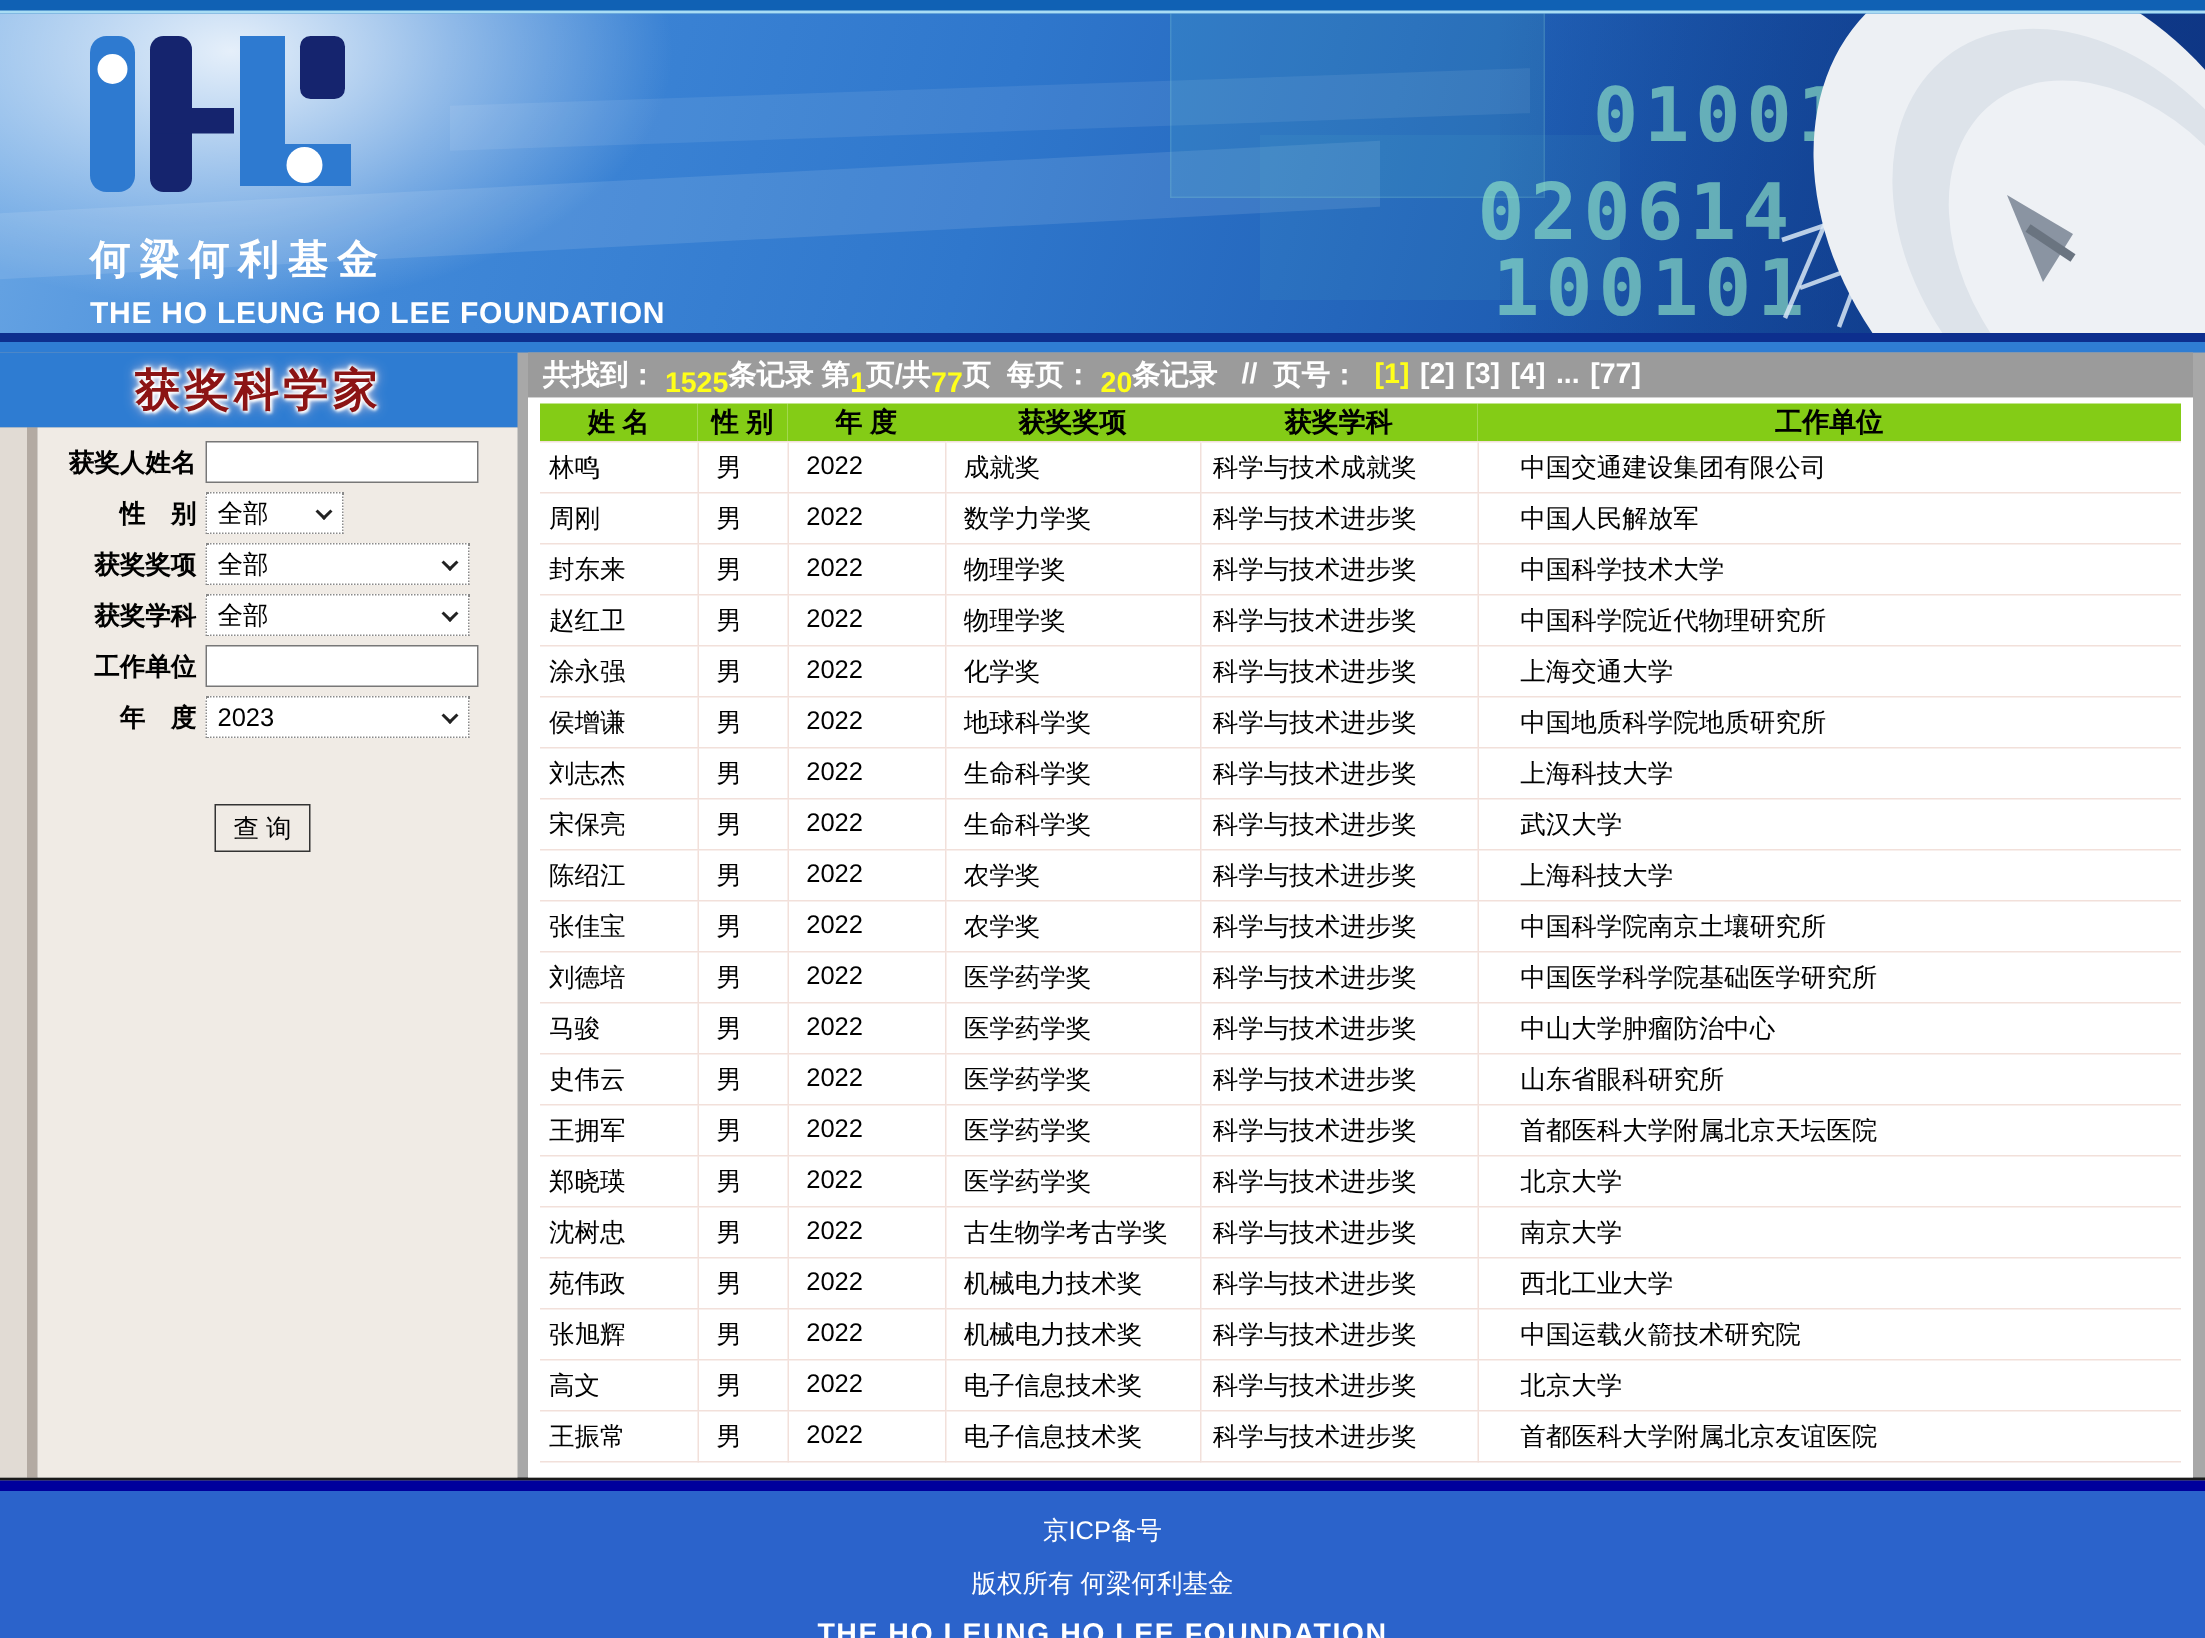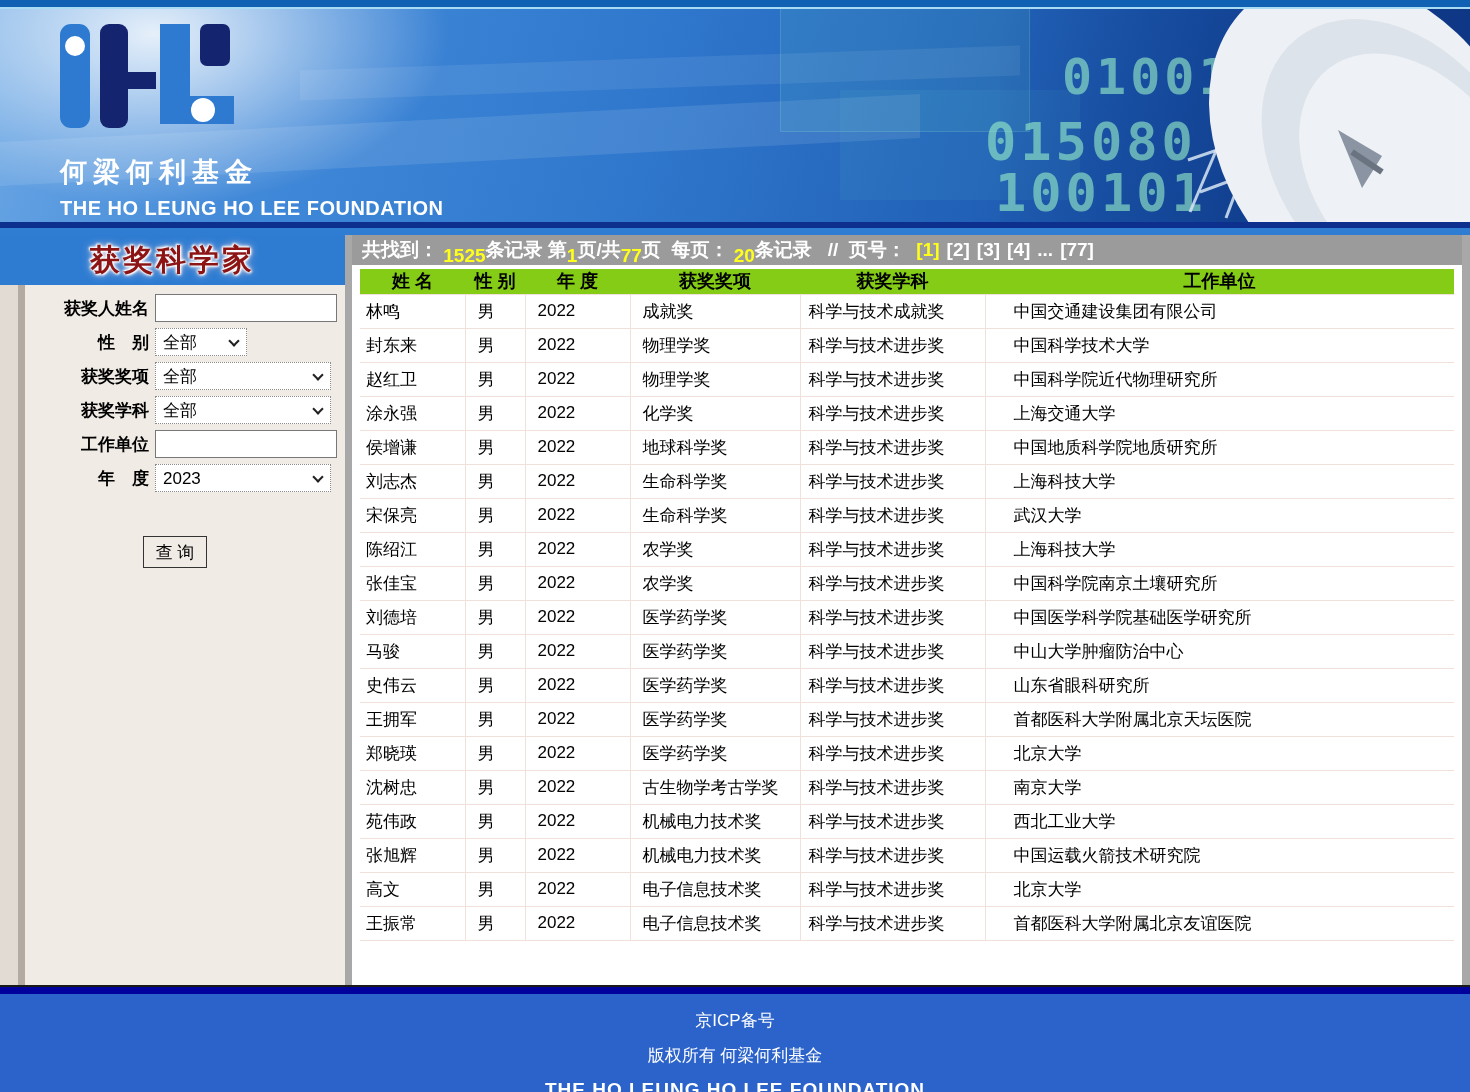--- a/index.html
+++ b/index.html
@@ -39,21 +39,21 @@
   .content{display:flex;height:757px;background:#a8a8a8;border-top:7px solid #2f7dd3;}
   .sidebar{width:345px;display:flex;flex-direction:column;}
   .side-banner{height:50px;background:#2e7cd2;display:flex;align-items:center;justify-content:center;}
   .side-title{font-size:30px;font-weight:bold;color:#8c1414;letter-spacing:3px;
     text-shadow:0 0 3px #fff,0 0 5px #fff,1px 1px 2px #fff,-1px -1px 2px #fff,0 0 9px #ffd6d6;}
   .side-body{display:flex;height:700px;}
   .gutter-a{width:18px;background:#e1dbd4;}
   .gutter-b{width:7px;background:#b3aaa2;}
   .filter-panel{flex:1;background:#f0ebe5;padding-top:9px;}
   .f-row{display:flex;align-items:center;margin-bottom:6px;}
-  .f-label{width:130px;text-align:right;font-weight:bold;font-size:17px;color:#000;padding-right:6px;white-space:pre;}
+  .f-label{width:112px;text-align:right;font-weight:bold;font-size:17px;color:#000;padding-right:6px;white-space:pre;}
   input.txt{width:182px;height:28px;border:1px solid #777;background:#fff;font-size:16px;padding:0 5px;font-family:inherit;}
   .sel-wrap{position:relative;display:inline-block;}
   select{appearance:none;-webkit-appearance:none;height:28px;border:1px dotted #8a8a8a;background:#fff;
     font-size:17px;padding:0 24px 0 7px;font-family:inherit;color:#000;}
   .sel-gender select{width:92px;} .sel-wide select{width:176px;}
   .chev{position:absolute;right:9px;top:9px;width:8px;height:8px;border-right:2px solid #222;border-bottom:2px solid #222;
     transform:rotate(45deg);pointer-events:none;}
   .search-btn{margin:38px 0 0 118px;width:64px;height:32px;background:#f0ebe5;border:1px solid #333;
     font-size:17px;font-family:inherit;color:#000;cursor:pointer;}
 
@@ -92,21 +92,21 @@
   <div class="hdr-glow"></div>
   <div class="streak1"></div>
   <div class="streak2"></div>
   <div class="panel-teal"></div>
   <div class="panel-teal2"></div>
   <div class="panel-deep"></div>
   <div class="vline"></div>
 
   <span class="bin b1">1000</span>
   <span class="bin b2">01001</span>
-  <span class="bin b3">015080</span>
+  <span class="bin b3">020614</span>
   <span class="bin b4">100101</span>
 
   <svg class="dish-art" width="430" height="228" viewBox="0 0 430 228">
     <g stroke="rgba(215,230,245,.85)" stroke-width="3" fill="none">
       <line x1="150" y1="212" x2="218" y2="52"></line>
       <line x1="186" y1="218" x2="242" y2="68"></line>
       <line x1="148" y1="160" x2="242" y2="128"></line>
       <line x1="160" y1="192" x2="252" y2="158"></line>
       <line x1="172" y1="118" x2="232" y2="98"></line>
       <line x1="205" y1="60" x2="240" y2="130"></line>
@@ -220,20 +220,28 @@
         <tbody>
             <tr>
               <td>林鸣</td>
               <td>男</td>
               <td>2022</td>
               <td>成就奖</td>
               <td>科学与技术成就奖</td>
               <td>中国交通建设集团有限公司</td>
             </tr>
             <tr>
+              <td>周刚</td>
+              <td>男</td>
+              <td>2022</td>
+              <td>数学力学奖</td>
+              <td>科学与技术进步奖</td>
+              <td>中国人民解放军</td>
+            </tr>
+            <tr>
               <td>封东来</td>
               <td>男</td>
               <td>2022</td>
               <td>物理学奖</td>
               <td>科学与技术进步奖</td>
               <td>中国科学技术大学</td>
             </tr>
             <tr>
               <td>赵红卫</td>
               <td>男</td>

